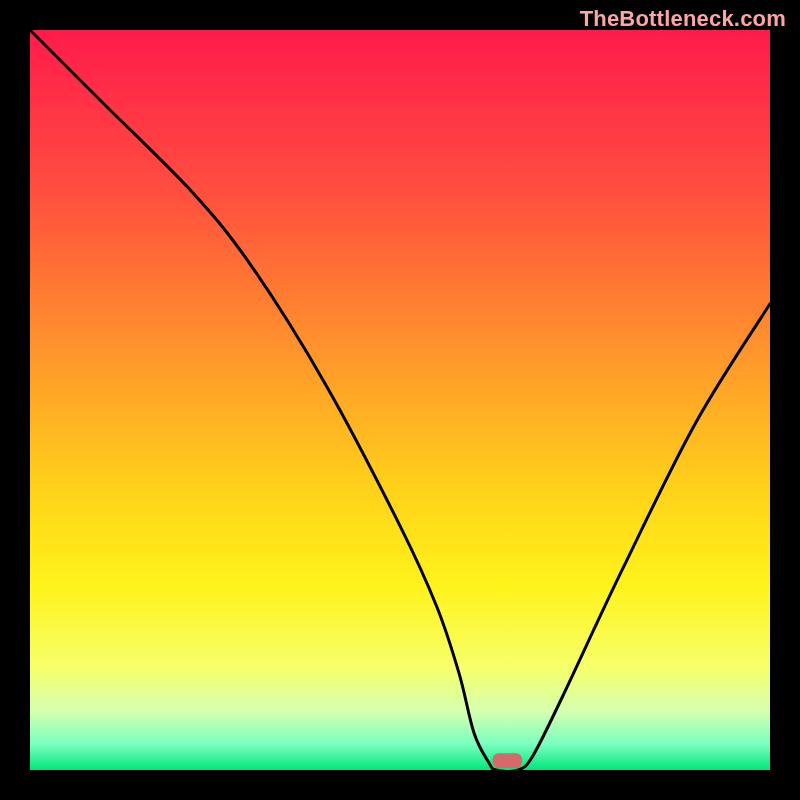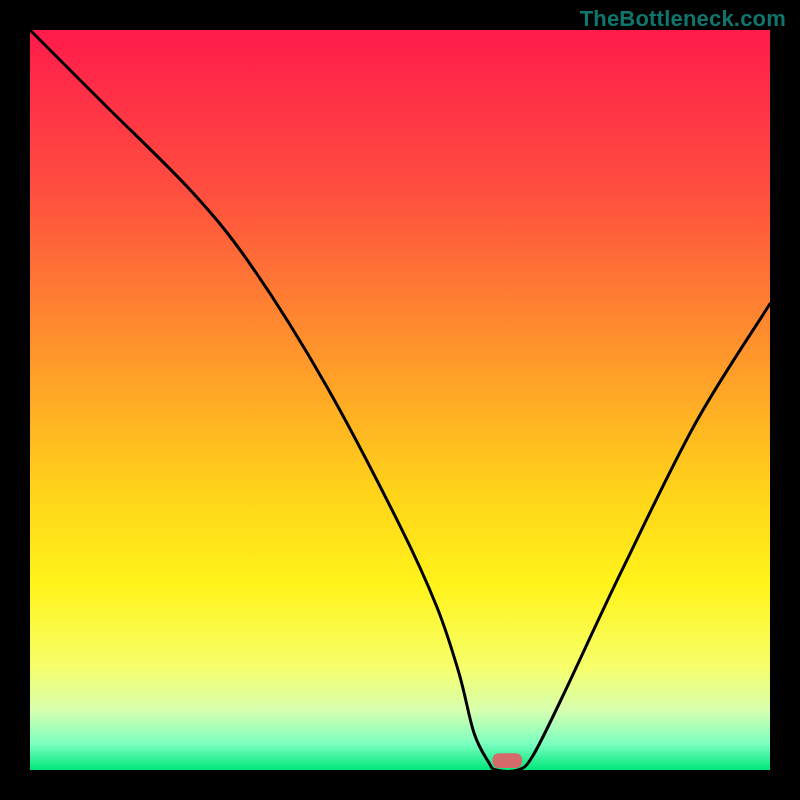--- a/index.html
+++ b/index.html
@@ -16,21 +16,21 @@
     height: 800px;
     background: #000;
   }
   .watermark {
     position: absolute;
     top: 6px;
     right: 14px;
     font-family: Arial, Helvetica, sans-serif;
     font-size: 22px;
     font-weight: 600;
-    color: #0f766e;
+    color: #fca5a5;
     letter-spacing: 0.2px;
   }
   .plot-area {
     position: absolute;
     left: 30px;
     top: 30px;
     width: 740px;
     height: 740px;
     overflow: hidden;
   }

